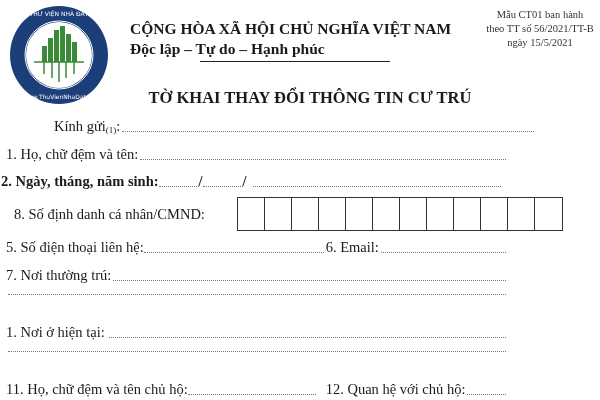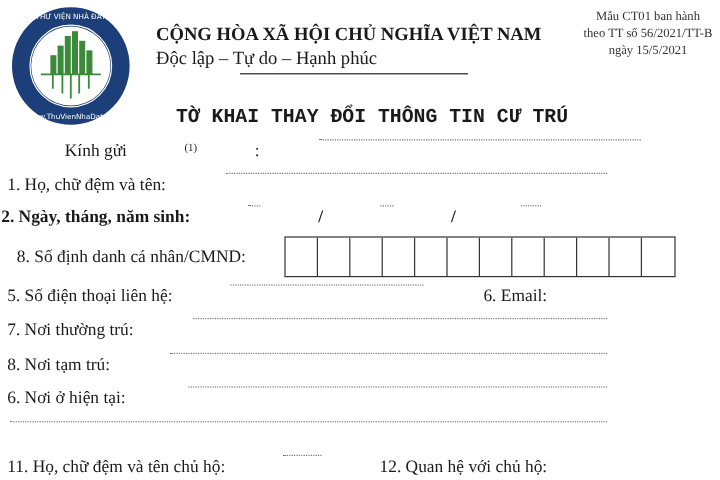--- a/index.html
+++ b/index.html
@@ -2,25 +2,25 @@
 <html><head>
 <meta charset="utf-8">
 <style>
   html, body { margin:0; padding:0; }
   body { width:600px; height:400px; background:#ffffff; position:relative; overflow:hidden;
          font-family:"Liberation Serif", serif; color:#1a1a1a; }
   .abs { position:absolute; }
   .logo { left:8px; top:4px; width:102px; height:102px; }
   .nat-header { left:130px; top:20px; width:330px; }
   .nat-title { font-weight:bold; font-size:15.5px; letter-spacing:0; white-space:nowrap; }
-  .nat-motto { font-weight:normal; font-size:15.5px; margin-top:2px; white-space:nowrap; }
+  .nat-motto { font-weight:bold; font-size:15.5px; margin-top:2px; white-space:nowrap; }
   .nat-rule { width:190px; height:1px; background:#222; margin:3px auto 0; }
   .form-note { left:470px; top:8px; width:140px; text-align:center; font-size:10.5px; line-height:14px; color:#333; }
-  .form-title { left:0; top:88px; width:600px; text-align:center; font-weight:bold; font-size:16.5px; padding-left:20px; box-sizing:border-box;font-family:Liberation Mono, monospace; }
-  .row { position:absolute; display:flex; align-items:flex-start; font-size:14.5px; white-space:nowrap;gap:48px; }
+  .form-title { left:0; top:88px; width:600px; text-align:center; font-weight:bold; font-size:16.5px; padding-left:20px; box-sizing:border-box; }
+  .row { position:absolute; display:flex; align-items:flex-end; font-size:14.5px; white-space:nowrap; }
   .dots { flex:1; border-bottom:1px dotted #777; height:1px; margin-left:2px; transform:translateY(-3px); }
   .dseg { display:inline-block; border-bottom:1px dotted #777; height:1px; transform:translateY(-3px); }
   sup { font-size:9px; }
   .boxes { display:flex; border:1px solid #333; height:32px; }
   .box { width:27px; height:32px; border-right:1px solid #333; box-sizing:border-box; }
   .box:last-child { border-right:none; }
 </style>
 </head>
 <body>
 
@@ -112,31 +112,30 @@
   <span style="margin-left:2px">6. Email:</span>
   <span class="dots"></span>
 </div>
 
 <div class="row" style="left:6px; top:267px; width:500px;">
   <span>7. Nơi thường trú:</span>
   <span class="dots"></span>
 </div>
 
 <div class="row" style="left:6px; top:296px; width:500px;">
-  <span>8. Nơi tạm trú:</span>
   <span class="dots"></span>
 </div>
 
 <div class="row" style="left:6px; top:324px; width:500px;">
-  <span>6. Nơi ở hiện tại:</span>
+  <span>1. Nơi ở hiện tại:</span>
   <span class="dots" style="margin-left:4px"></span>
 </div>
 
 <div class="row" style="left:6px; top:353px; width:500px;">
   <span class="dots"></span>
 </div>
 
 <div class="row" style="left:6px; top:381px; width:500px;">
   <span>11. Họ, chữ đệm và tên chủ hộ:</span>
   <span class="dseg" style="width:128px"></span>
-  <span style="margin-left:0">12. Quan hệ với chủ hộ:</span>
+  <span style="margin-left:10px">12. Quan hệ với chủ hộ:</span>
   <span class="dots"></span>
 </div>
 
 </body></html>

